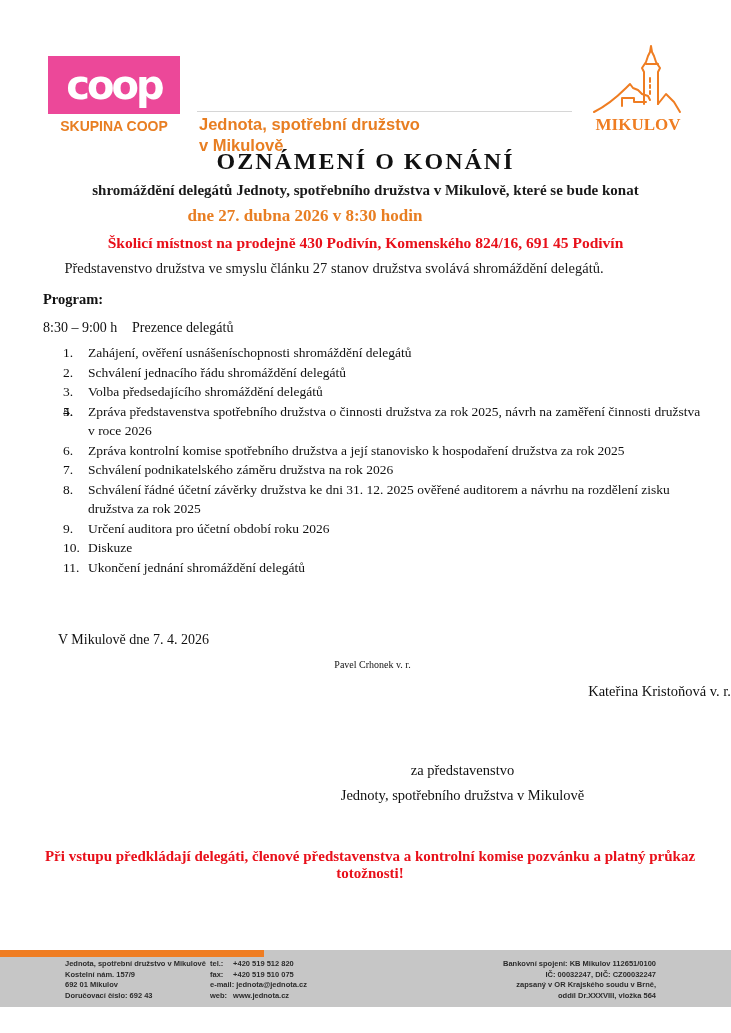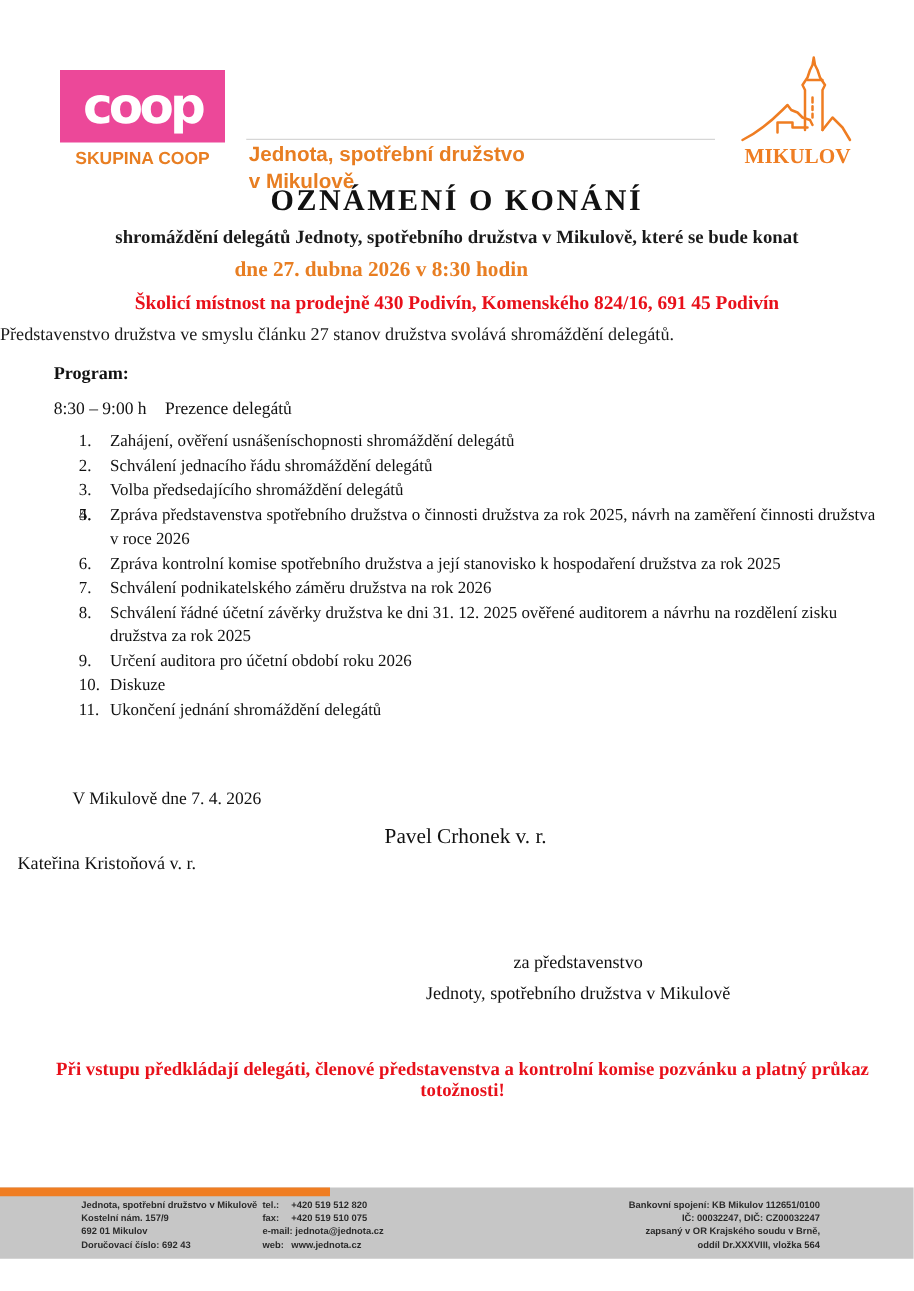--- a/index.html
+++ b/index.html
@@ -12,33 +12,33 @@
   .skupina { left: 48px; top: 118px; width: 132px; text-align: center; color: #e87e22; font-family: "Liberation Sans", sans-serif; font-weight: bold; font-size: 14px; }
   .company { left: 199px; top: 66px; color: #e87e22; font-family: "Liberation Sans", sans-serif; font-weight: bold; font-size: 16.5px; line-height: 21px; margin-top: 48px; }
   .header-rule { left: 197px; top: 111px; width: 375px; height: 1px; background: #d6d6d6; }
   .mikulov-logo { left: 586px; top: 42px; width: 104px; height: 92px; }
 
   
   .title { left: 0; top: 148px; width: 731px; text-align: center; font-family: "Liberation Serif", serif; font-weight: bold; font-size: 24px; letter-spacing: 2px; color: #111; }
   .sub1 { left: 0; top: 182px; width: 731px; text-align: center; font-weight: bold; font-size: 15px; color: #1a1a1a; }
   .date-line { left: 0; top: 206px; width: 610px; text-align: center; font-weight: bold; font-size: 17px; color: #e87e22; }
   .place-line { left: 0; top: 234px; width: 731px; text-align: center; font-weight: bold; font-size: 15.5px; color: #e8101a; }
-  .intro { left: 0; top: 260px; width: 668px; text-align: left; font-size: 14.5px; color: #1a1a1a; }
+  .intro { left: 0; top: 260px; width: 668px; text-align: center; font-size: 14.5px; color: #1a1a1a; }
 
   .program-label { left: 43px; top: 291px; font-weight: bold; font-size: 14.5px; }
   .presence { left: 43px; top: 320px; font-size: 14px; }
   .presence .time { display: inline-block; width: 89px; }
 
   .agenda { left: 0; top: 343px; width: 731px; margin: 0; padding: 0; list-style: none; }
   .agenda li { position: relative; padding-left: 88px; width: 620px; font-size: 13.5px; line-height: 19.5px; }
   .agenda li .num { position: absolute; left: 63px; top: 0; }
 
   .place-date { left: 58px; top: 632px; font-size: 14px; }
-  .sign1 { left: 0; top: 659px; width: 731px; text-align: center; padding-left: 14px; box-sizing: border-box; font-size: 17px; }
-  .sign2 { left: 0; top: 683px; width: 731px; text-align: left; padding-left: 14px; box-sizing: border-box; font-size: 14.5px; }
+  .sign1 { left: 0; top: 659px; width: 731px; text-align: center; padding-left: 14px; box-sizing: border-box; font-size: 10px; }
+  .sign2 { left: 0; top: 683px; width: 731px; text-align: right; padding-left: 14px; box-sizing: border-box; font-size: 14.5px; }
   .forboard1 { left: 0; top: 762px; width: 731px; text-align: center; padding-left: 230px; box-sizing: border-box; font-size: 14.5px; width: 695px; }
   .forboard2 { left: 0; top: 787px; width: 731px; text-align: center; padding-left: 230px; box-sizing: border-box; font-size: 14.5px; width: 695px; }
 
   .notice { left: 30px; top: 848px; width: 680px; text-align: center; font-weight: bold; font-size: 15px; color: #e8101a; line-height: 17px; }
 
   
   .footer-bar { left: 0; top: 950px; width: 731px; height: 57px; background: #c6c6c6; }
   .footer-orange { left: 0; top: 950px; width: 264px; height: 7px; background: #ef7d22; }
   .footer-text { font-family: "Liberation Sans", sans-serif; font-size: 7.5px; color: #2b2b2b; line-height: 10.5px; font-weight: bold; }
   .fcol1 { left: 65px; top: 959px; }

